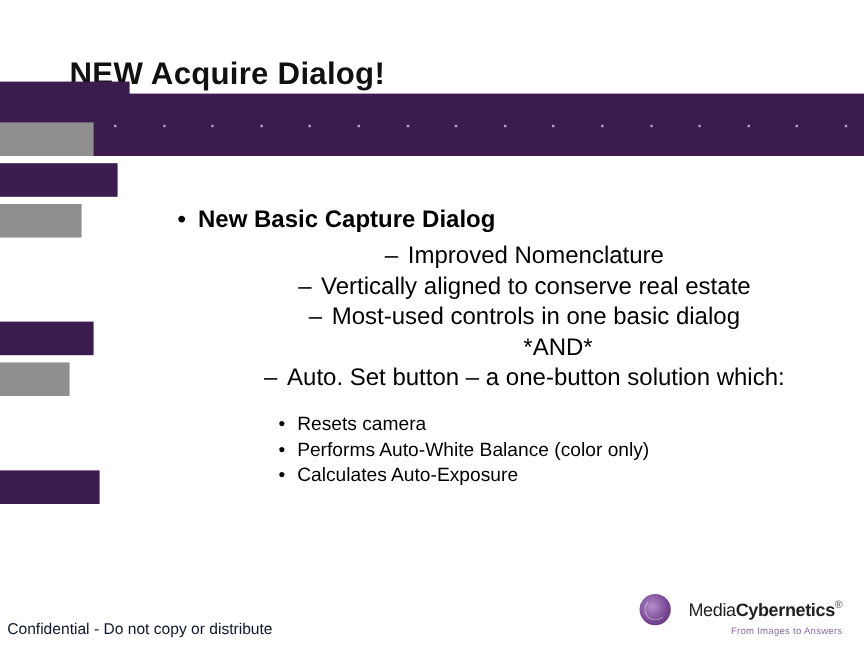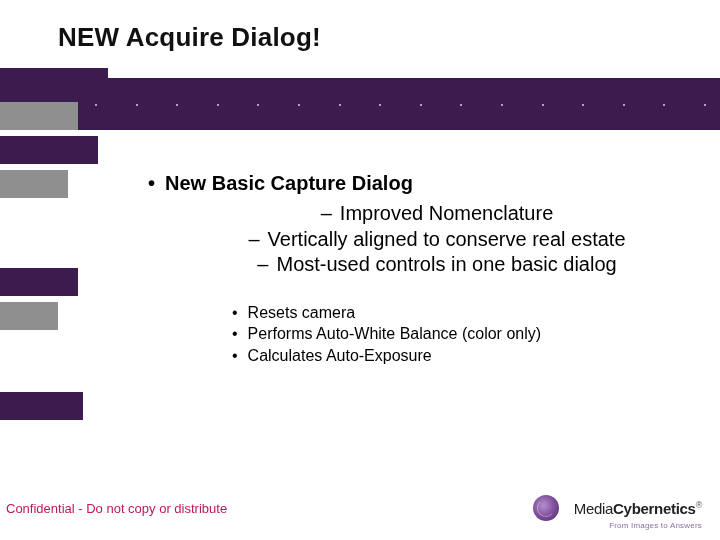--- a/index.html
+++ b/index.html
@@ -9,20 +9,21 @@
     background: #ffffff;
     font-family: Arial, Helvetica, sans-serif;
     position: relative;
     overflow: hidden;
   }
   .title-region {
     position: relative;
     height: 78px;
     padding-left: 58px;
     padding-top: 22px;
+    margin-top: 24px;
   }
   .title-text {
     font-size: 26px;
     font-weight: 900;
     color: #111;
     letter-spacing: 0.2px;
   }
   .band {
     position: absolute;
     left: 0; right: 0;
@@ -73,31 +74,31 @@
     font-weight: 400;
     padding-left: 36px;
     line-height: 1.28;
   }
   .lvl2-line { display: block; text-align: center; }
   .lvl2 .dash { margin-right: 8px; }
   .and-line { padding-left: 56px; }
   .lvl3 {
     font-size: 16px;
     padding-left: 84px;
-    margin-top: 24px;
+    margin-top: 14px;
     line-height: 1.35;
   }
   .lvl3-line { display: block; }
   .lvl3 .blt { margin-right: 10px; }
   .footer-text {
     position: absolute;
     left: 6px;
-    bottom: 24px;
+    bottom: 9px;
     font-size: 13px;
-    color: #be185d;
+    color: #0f172a;
   }
   .logo {
     position: absolute;
     right: 18px;
     bottom: 10px;
     text-align: right;
   }
   .logo-top {
     display: flex;
     align-items: center;
@@ -177,20 +178,22 @@
 </div>
 
 <div class="content">
   <div class="lvl1">
     <span class="blt">•</span><span>New Basic Capture Dialog</span>
   </div>
   <div class="lvl2">
     <span class="lvl2-line"><span class="dash">–</span><span>Improved Nomenclature</span></span>
     <span class="lvl2-line"><span class="dash">–</span><span>Vertically aligned to conserve real estate</span></span>
     <span class="lvl2-line"><span class="dash">–</span><span>Most-used controls in one basic dialog</span></span>
+    <span class="lvl2-line and-line"><span style="padding-left:0">*AND*</span></span>
+    <span class="lvl2-line"><span class="dash">–</span><span>Auto. Set button – a one-button solution which:</span></span>
   </div>
   <div class="lvl3">
     <span class="lvl3-line"><span class="blt">•</span><span>Resets camera</span></span>
     <span class="lvl3-line"><span class="blt">•</span><span>Performs Auto-White Balance (color only)</span></span>
     <span class="lvl3-line"><span class="blt">•</span><span>Calculates Auto-Exposure</span></span>
   </div>
 </div>
 
 <div class="footer-text">Confidential - Do not copy or distribute</div>
 

